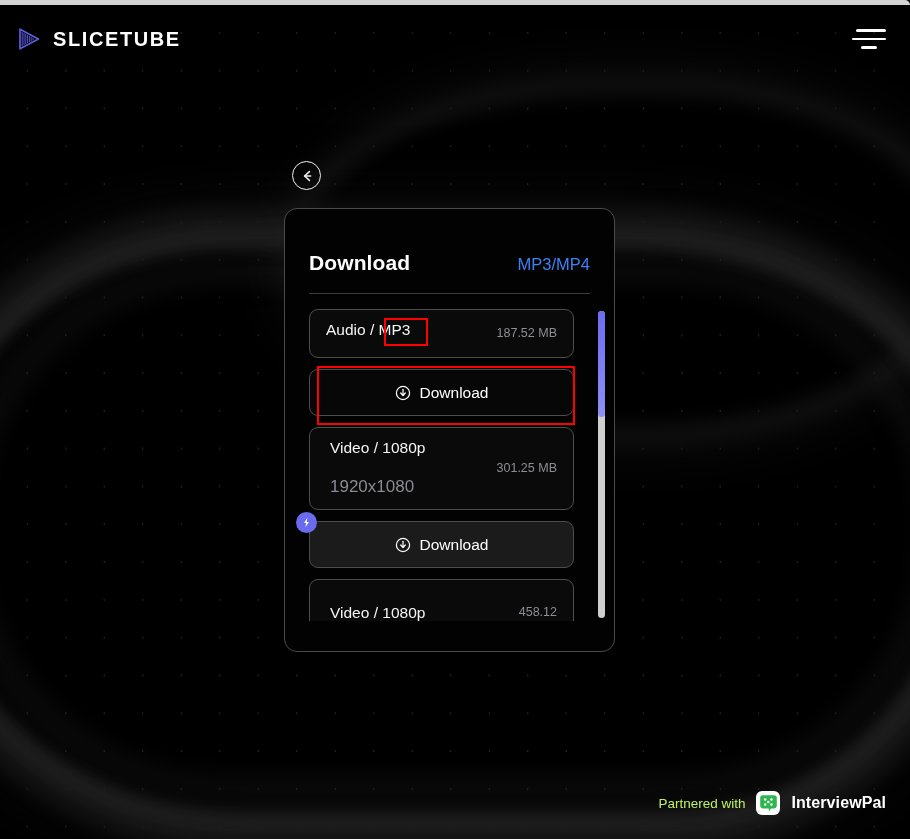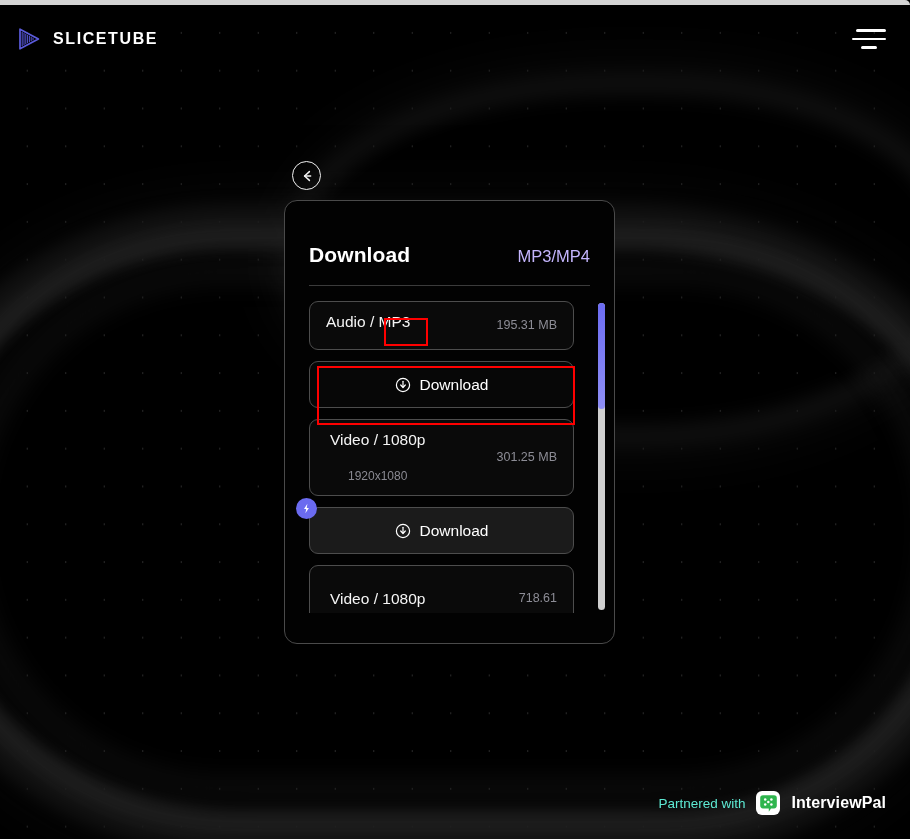--- a/index.html
+++ b/index.html
@@ -100,21 +100,21 @@
   }
   .brand {
     display: flex;
     align-items: center;
     gap: 11px;
     cursor: pointer;
   }
   .brand-mark { width: 26px; height: 26px; display: block; }
   .brand-name {
     color: #ffffff;
-    font-size: 16px;
+    font-size: 20px;
     font-weight: bold;
     letter-spacing: 1.6px;
   }
   .hamburger {
     width: 34px;
     height: 22px;
     display: flex;
     flex-direction: column;
     justify-content: center;
     gap: 6px;
@@ -142,21 +142,21 @@
     z-index: 25;
     cursor: pointer;
     background: transparent;
   }
   .back-btn svg { display: block; }
 
   
   .card {
     position: absolute;
     left: 284px;
-    top: 200px;
+    top: 208px;
     width: 331px;
     height: 444px;
     border: 1px solid #4a4a4a;
     border-radius: 13px;
     background: #020202;
     z-index: 22;
     overflow: hidden;
   }
   .card-head {
     display: flex;
@@ -164,21 +164,21 @@
     justify-content: space-between;
     padding: 42px 24px 0 24px;
   }
   .card-title {
     color: #ffffff;
     font-size: 21px;
     font-weight: bold;
     letter-spacing: 0.1px;
   }
   .card-format {
-    color: #c4b5fd;
+    color: #3b82f6;
     font-size: 16.5px;
     font-weight: normal;
   }
   .divider {
     margin: 18px 24px 0 24px;
     height: 1px;
     background: #3b3b3b;
   }
 
   
@@ -202,29 +202,29 @@
     background: #0a0a0a;
     padding: 12px 16px;
     display: flex;
     align-items: flex-start;
     justify-content: space-between;
     gap: 10px;
     min-height: 49px;
     cursor: pointer;
   }
   .fmt-row.tall { min-height: 67px; align-items: center; padding-left: 20px; }
-  .fmt-left { display: flex; flex-direction: column; gap: 5px; text-align: center; }
+  .fmt-left { display: flex; flex-direction: column; gap: 5px; }
   .fmt-name {
     color: #f5f5f5;
     font-size: 15.5px;
     line-height: 1.05;
   }
   .fmt-sub {
     color: #8a8a92;
-    font-size: 12px;
+    font-size: 17px;
     margin-top: 16px;
   }
   .fmt-size {
     color: #8d8d96;
     font-size: 12.5px;
     text-align: right;
     line-height: 1.25;
     flex: 0 0 auto;
     max-width: 62px;
     white-space: normal;
@@ -294,21 +294,21 @@
   .footer {
     position: absolute;
     right: 24px;
     bottom: 24px;
     display: flex;
     align-items: center;
     gap: 11px;
     z-index: 28;
   }
   .partnered {
-    color: #5eead4;
+    color: #bef264;
     font-size: 13.5px;
   }
   .pal-icon {
     width: 24px; height: 24px;
     border-radius: 6px;
     background: #ffffff;
     display: flex; align-items: center; justify-content: center;
     cursor: pointer;
   }
   .pal-name {
@@ -373,21 +373,21 @@
 
     <div class="divider"></div>
 
     <div class="list-wrap">
       <div class="list">
 
         <div class="fmt-row">
           <div class="fmt-left">
             <span class="fmt-name">Audio / MP3</span>
           </div>
-          <span class="fmt-size one-line">195.31 MB</span>
+          <span class="fmt-size one-line">187.52 MB</span>
         </div>
 
         <div class="dl-btn plain">
           <svg width="16" height="16" viewBox="0 0 16 16">
             <circle cx="8" cy="8" r="6.6" fill="none" stroke="#ffffff" stroke-width="1.2"></circle>
             <line x1="8" y1="4.3" x2="8" y2="10.1" stroke="#ffffff" stroke-width="1.2" stroke-linecap="round"></line>
             <path d="M5.7 8.0 L8 10.5 L10.3 8.0" fill="none" stroke="#ffffff" stroke-width="1.2" stroke-linecap="round" stroke-linejoin="round"></path>
           </svg>
           <span>Download</span>
         </div>
@@ -411,21 +411,21 @@
             <line x1="8" y1="4.3" x2="8" y2="10.1" stroke="#ffffff" stroke-width="1.2" stroke-linecap="round"></line>
             <path d="M5.7 8.0 L8 10.5 L10.3 8.0" fill="none" stroke="#ffffff" stroke-width="1.2" stroke-linecap="round" stroke-linejoin="round"></path>
           </svg>
           <span>Download</span>
         </div>
 
         <div class="fmt-row tall">
           <div class="fmt-left">
             <span class="fmt-name">Video / 1080p</span>
           </div>
-          <span class="fmt-size one-line">718.61</span>
+          <span class="fmt-size one-line">458.12</span>
         </div>
 
       </div>
 
       <div class="sbar">
         <div class="sbar-thumb"></div>
       </div>
     </div>
 
   </div>

